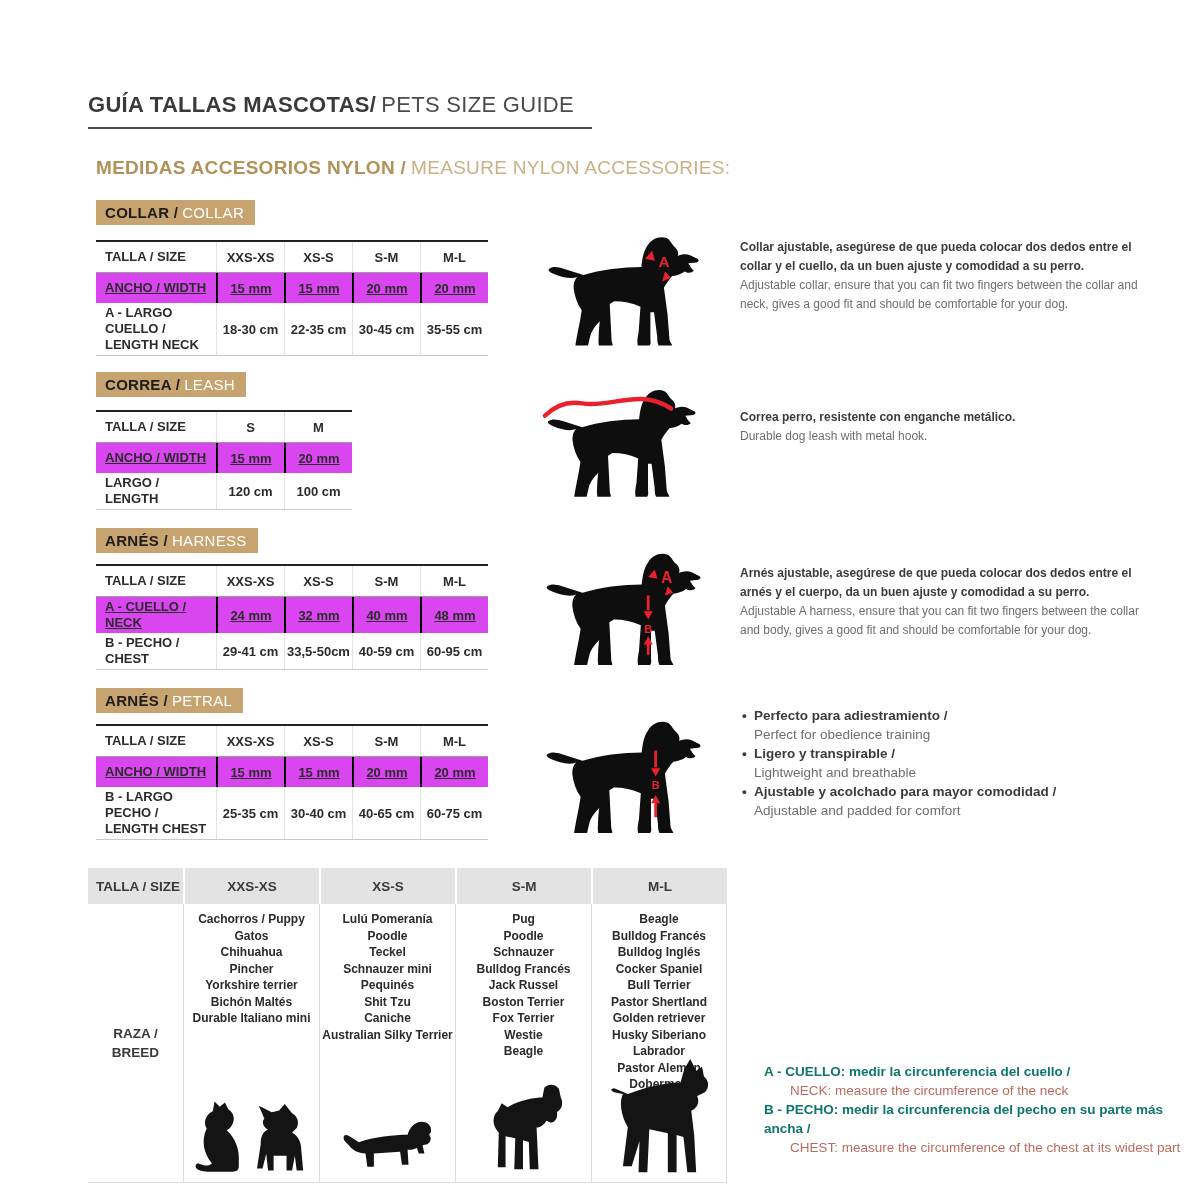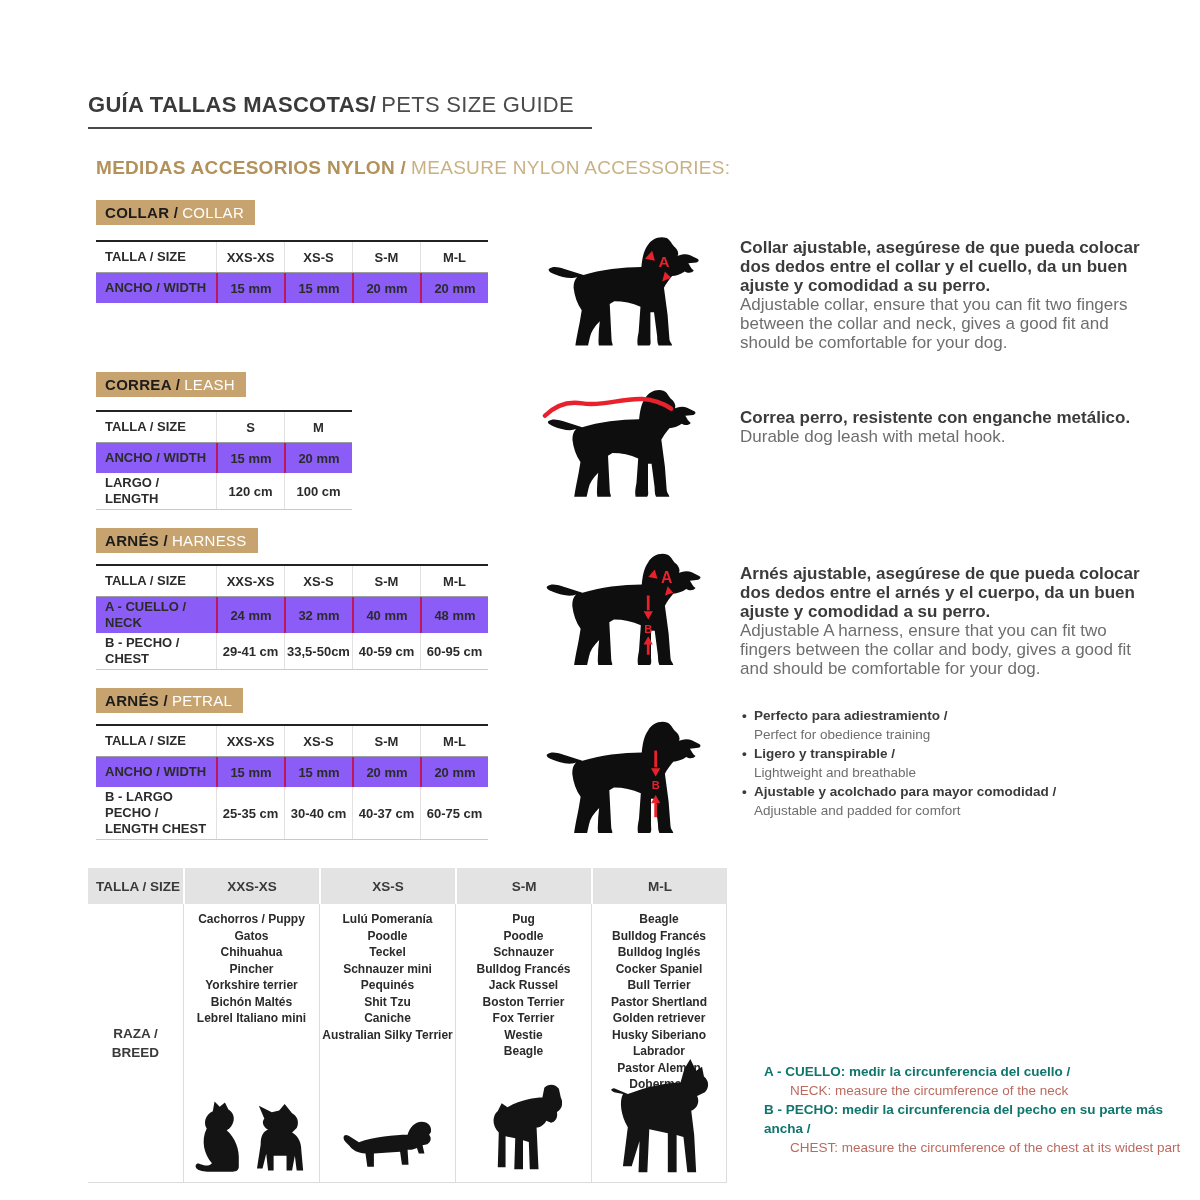--- a/index.html
+++ b/index.html
@@ -17,31 +17,31 @@
 
   
   .badge{position:absolute;background:#c7a36f;padding:4px 11px 4px 9px;font-size:15px;font-weight:700;
          color:#1c1c1c;letter-spacing:.3px;white-space:nowrap;}
   .badge .b-en{color:#ffffff;font-weight:400;margin-left:4px;}
 
   
   .stable{position:absolute;font-size:13px;color:#2b2b2b;}
   .trow{display:flex;align-items:stretch;background:#ffffff;}
   .trow.thead{border-top:2px solid #222222;border-bottom:1px solid #9d9d9d;}
-  .trow.gray{background:#8b5cf6;}
+  .trow.gray{background:#d946ef;text-decoration:underline;}
   .trow.last{border-bottom:1px solid #c9c9c9;}
   .tcell{width:68px;min-height:30px;display:flex;align-items:center;justify-content:center;
          text-align:center;font-weight:700;padding:2px;border-left:1px solid #e2e2e2;box-sizing:border-box;}
-  .trow.gray .tcell{border-left:2px solid #be185d;}
+  .trow.gray .tcell{border-left:2px solid #000000;}
   .tcell.label{width:120px;justify-content:flex-start;text-align:left;padding-left:9px;
                border-left:none;white-space:pre-line;line-height:16px;}
   .trow.gray .tcell.label{border-left:none;}
 
   
-  .desc{position:absolute;width:400px;font-size:17px;line-height:19px;}
+  .desc{position:absolute;width:400px;font-size:12px;line-height:19px;}
   .desc .es{font-weight:700;color:#3b3b3b;}
   .desc .en{font-weight:400;color:#6e6e6e;}
 
   .bullets{position:absolute;width:410px;font-size:13.5px;line-height:19px;}
   .bitem .bes{font-weight:700;color:#3b3b3b;display:flex;}
   .bitem .dot{width:12px;flex:0 0 12px;}
   .bitem .ben{color:#6e6e6e;padding-left:12px;}
 
   
   .dogsvg{position:absolute;}
@@ -106,20 +106,28 @@
       <div class="tcell">S-M</div>
       <div class="tcell">M-L</div>
     </div>
     <div class="trow gray">
       <div class="tcell label">ANCHO / WIDTH</div>
       <div class="tcell">15 mm</div>
       <div class="tcell">15 mm</div>
       <div class="tcell">20 mm</div>
       <div class="tcell">20 mm</div>
     </div>
+    <div class="trow last">
+      <div class="tcell label">A - LARGO CUELLO /
+LENGTH NECK</div>
+      <div class="tcell">18-30 cm</div>
+      <div class="tcell">22-35 cm</div>
+      <div class="tcell">30-45 cm</div>
+      <div class="tcell">35-55 cm</div>
+    </div>
   </div>
   <svg class="dogsvg" style="left:538px;top:213px;width:176px;height:122px" viewBox="0 0 190 135">
     <use href="#dogbody" class="body"></use>
     <path class="red" d="M124,24 l-8,9 l11,2 z"></path>
     <path class="red" d="M138,47 l-3,11 l10,-4 z"></path>
     <text class="mk" x="137" y="42">A</text>
   </svg>
   <div class="desc" style="left:740px;top:222px">
     <div class="es">Collar ajustable, asegúrese de que pueda colocar dos dedos entre el collar y el cuello, da un buen ajuste y comodidad a su perro.</div>
     <div class="en">Adjustable collar, ensure that you can fit two fingers between the collar and neck, gives a good fit and should be comfortable for your dog.</div>
@@ -212,21 +220,21 @@
       <div class="tcell">15 mm</div>
       <div class="tcell">15 mm</div>
       <div class="tcell">20 mm</div>
       <div class="tcell">20 mm</div>
     </div>
     <div class="trow last">
       <div class="tcell label">B - LARGO PECHO /
 LENGTH CHEST</div>
       <div class="tcell">25-35 cm</div>
       <div class="tcell">30-40 cm</div>
-      <div class="tcell">40-37 cm</div>
+      <div class="tcell">40-65 cm</div>
       <div class="tcell">60-75 cm</div>
     </div>
   </div>
   <svg class="dogsvg" style="left:538px;top:697px;width:176px;height:126px" viewBox="0 0 190 135">
     <use href="#dogbody" class="body"></use>
     <path class="redline" d="M127,40 L127,58"></path>
     <path class="red" d="M127,68 l-5,-9 h10 z"></path>
     <text class="mk small" x="127" y="82">B</text>
     <path class="red" d="M127,88 l-5,9 h10 z"></path>
     <path class="redline" d="M127,97 L127,112"></path>
@@ -266,21 +274,21 @@
     <div class="bb">
       <div class="bb-label">RAZA /
 BREED</div>
       <div class="bb-col">
         <div class="blist">Cachorros / Puppy
 Gatos
 Chihuahua
 Pincher
 Yorkshire terrier
 Bichón Maltés
-Lebrel Italiano mini</div>
+Durable Italiano mini</div>
         <svg class="sil" style="left:8px;bottom:5px;width:52px;height:78px" viewBox="0 0 60 90">
             <use href="#catbody"></use>
           </svg>
         <svg class="sil" style="left:68px;bottom:6px;width:58px;height:72px" viewBox="0 0 60 78">
             <use href="#chibody"></use>
           </svg>
       </div>
       <div class="bb-col">
         <div class="blist">Lulú Pomeranía
 Poodle

